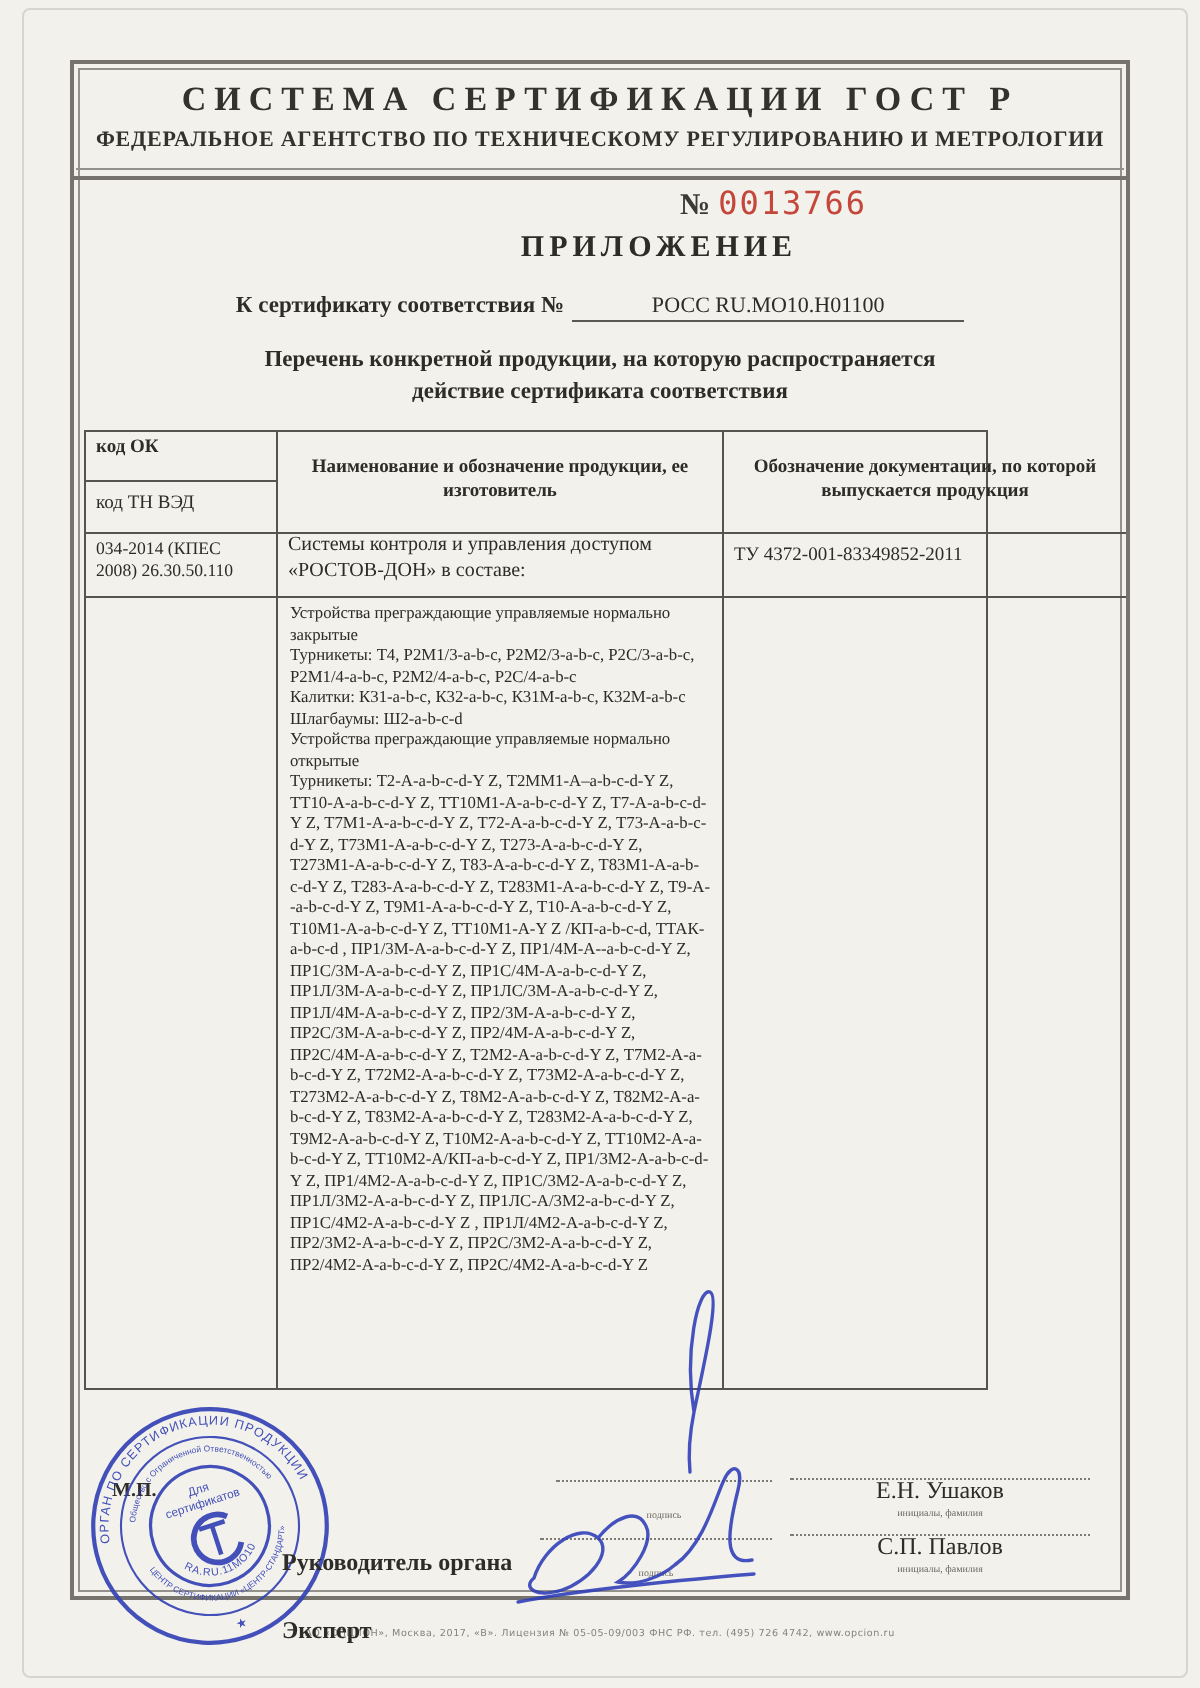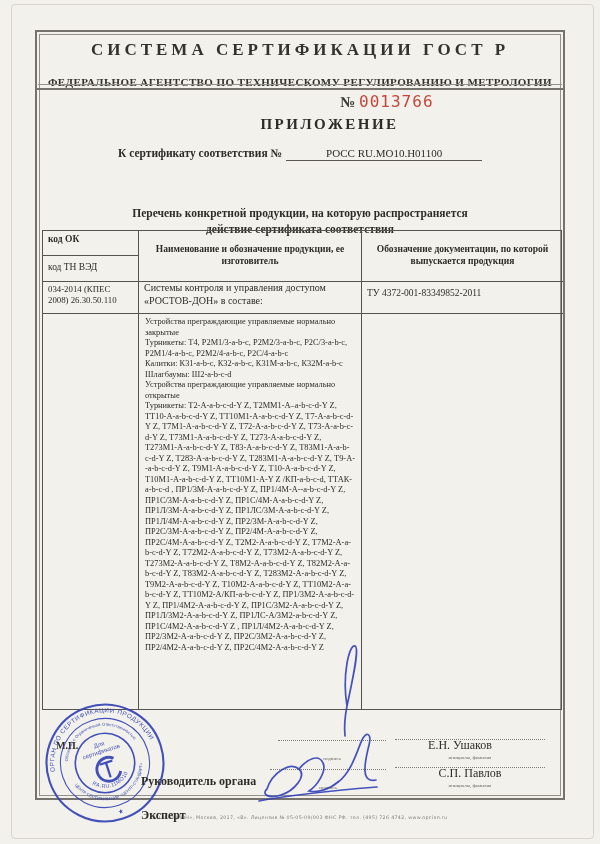--- a/index.html
+++ b/index.html
@@ -17,36 +17,36 @@
   .frame { position:absolute; left:35px; top:30px; width:530px; height:770px;
     border:2px solid #75736b; }
   .frame-inner { position:absolute; left:2px; top:2px; right:2px; bottom:2px;
     border:1px solid #94918a; pointer-events:none; }
   
   .header-box { position:absolute; left:35px; top:30px; width:530px; height:60px;
     border-bottom:2px solid #75736b; text-align:center; z-index:2; }
   .header-box .thin-rule { position:absolute; left:3px; right:3px; bottom:3px;
     border-top:1px solid #94918a; }
   .h1 { margin-top:10px; font-size:17px; font-weight:bold; letter-spacing:4px; color:#34322d; }
-  .h2 { margin-top:16px; font-size:11px; font-weight:bold; letter-spacing:0.4px; color:#34322d; }
+  .h2 { margin-top:4px; font-size:11px; font-weight:bold; letter-spacing:0.4px; color:#34322d; }
   
   .doc-number { position:absolute; left:340px; top:92px; width:180px; text-align:left; }
   .doc-number .no-sign { font-size:15px; color:#3c3a35; font-weight:bold; }
   .doc-number .digits { font-family:"DejaVu Sans Mono", monospace; font-size:16px;
     letter-spacing:1px; color:#c5463a; }
   .appendix { position:absolute; left:35px; top:116px; width:589px; text-align:center;
     font-size:15px; font-weight:bold; letter-spacing:2.5px; }
   .cert-line { position:absolute; left:35px; top:143px; width:530px; text-align:center; }
   .cert-label { font-size:11.5px; font-weight:bold; }
   .cert-value { display:inline-block; font-size:11px; min-width:196px; text-align:center;
     border-bottom:1px solid #5a5850; padding:0 4px 1px 4px; vertical-align:bottom; }
   .subtitle { position:absolute; left:35px; top:172px; width:530px; text-align:center;
-    font-size:11.5px; font-weight:bold; line-height:1.4;margin-top:33px; }
+    font-size:11.5px; font-weight:bold; line-height:1.4; }
   
-  .table { position:absolute; left:42px; top:230px; width:520px; height:480px;
+  .table { position:absolute; left:42px; top:215px; width:452px; height:480px;
     display:grid; grid-template-columns:95px 223px 202px; grid-template-rows:25px 25px 32px 1fr;
     border:1.3px solid #56544e; background:transparent; z-index:1; }
   .cell { font-size:9.5px; padding:3px 5px; overflow:hidden; }
   .bd-l { border-left:1px solid #56544e; }
   .bd-t { border-top:1px solid #56544e; }
   .bd-b { border-bottom:1px solid #56544e; }
   .c-ok { grid-row:1; grid-column:1; font-weight:bold; }
   .c-tnved { grid-row:2; grid-column:1; font-weight:normal; padding-top:6px; }
   .c-head { display:flex; align-items:center; justify-content:center; text-align:center;
     font-weight:bold; line-height:1.25; }
@@ -123,21 +123,21 @@
     <p>Турникеты: Т2-А-a-b-c-d-Y Z, Т2ММ1-А–a-b-c-d-Y Z, ТТ10-А-a-b-c-d-Y Z, ТТ10М1-А-a-b-c-d-Y Z, Т7-А-a-b-c-d-Y Z, Т7М1-А-a-b-c-d-Y Z, Т72-А-a-b-c-d-Y Z, Т73-А-a-b-c-d-Y Z, Т73М1-А-a-b-c-d-Y Z,  Т273-А-a-b-c-d-Y Z, Т273М1-А-a-b-c-d-Y Z,  Т83-А-a-b-c-d-Y Z, Т83М1-А-a-b-c-d-Y Z, Т283-А-a-b-c-d-Y Z, Т283М1-А-a-b-c-d-Y Z, Т9-А--a-b-c-d-Y Z, Т9М1-А-a-b-c-d-Y Z, Т10-А-a-b-c-d-Y Z, Т10М1-А-a-b-c-d-Y Z, ТТ10М1-А-Y Z /КП-a-b-c-d, ТТАК-a-b-c-d , ПР1/3М-А-a-b-c-d-Y Z, ПР1/4М-А--a-b-c-d-Y Z, ПР1С/3М-А-a-b-c-d-Y Z, ПР1С/4М-А-a-b-c-d-Y Z, ПР1Л/3М-А-a-b-c-d-Y Z, ПР1ЛС/3М-А-a-b-c-d-Y Z, ПР1Л/4М-А-a-b-c-d-Y Z, ПР2/3М-А-a-b-c-d-Y Z, ПР2С/3М-А-a-b-c-d-Y Z, ПР2/4М-А-a-b-c-d-Y Z, ПР2С/4М-А-a-b-c-d-Y Z, Т2М2-А-a-b-c-d-Y Z, Т7М2-А-a-b-c-d-Y Z, Т72М2-А-a-b-c-d-Y Z, Т73М2-А-a-b-c-d-Y Z, Т273М2-А-a-b-c-d-Y Z, Т8М2-А-a-b-c-d-Y Z, Т82М2-А-a-b-c-d-Y Z, Т83М2-А-a-b-c-d-Y Z, Т283М2-А-a-b-c-d-Y Z, Т9М2-А-a-b-c-d-Y Z, Т10М2-А-a-b-c-d-Y Z, ТТ10М2-А-a-b-c-d-Y Z, ТТ10М2-А/КП-a-b-c-d-Y Z, ПР1/3М2-А-a-b-c-d-Y Z, ПР1/4М2-А-a-b-c-d-Y Z, ПР1С/3М2-А-a-b-c-d-Y Z, ПР1Л/3М2-А-a-b-c-d-Y Z, ПР1ЛС-А/3М2-a-b-c-d-Y Z, ПР1С/4М2-А-a-b-c-d-Y Z , ПР1Л/4М2-А-a-b-c-d-Y Z, ПР2/3М2-А-a-b-c-d-Y Z, ПР2С/3М2-А-a-b-c-d-Y Z, ПР2/4М2-А-a-b-c-d-Y Z,  ПР2С/4М2-А-a-b-c-d-Y Z</p>
   </div>
   <div class="cell c-empty-b bd-t bd-l"></div>
 </div>
 
 <div class="mp-mark">М.П.</div>
 
 <div class="sig-label" style="left:141px; top:742px;">Руководитель органа</div>
 <div class="sig-line" style="left:278px; top:740px; width:108px;"></div>
 <div class="sig-caption" style="left:278px; top:756px; width:108px;">подпись</div>
-<div class="sig-name" style="left:385px; top:738px; width:150px;">Е.Н. Ушаков</div>
+<div class="sig-name" style="left:395px; top:738px; width:150px;">Е.Н. Ушаков</div>
 <div class="sig-line" style="left:395px; top:739px; width:150px;"></div>
 <div class="sig-caption" style="left:395px; top:755px; width:150px;">инициалы, фамилия</div>
 
 <div class="sig-label" style="left:141px; top:776px;">Эксперт</div>
 <div class="sig-line" style="left:270px; top:769px; width:116px;"></div>
 <div class="sig-caption" style="left:270px; top:785px; width:116px;">подпись</div>
 <div class="sig-name" style="left:395px; top:766px; width:150px;">С.П. Павлов</div>
 <div class="sig-line" style="left:395px; top:767px; width:150px;"></div>
 <div class="sig-caption" style="left:395px; top:783px; width:150px;">инициалы, фамилия</div>
 

